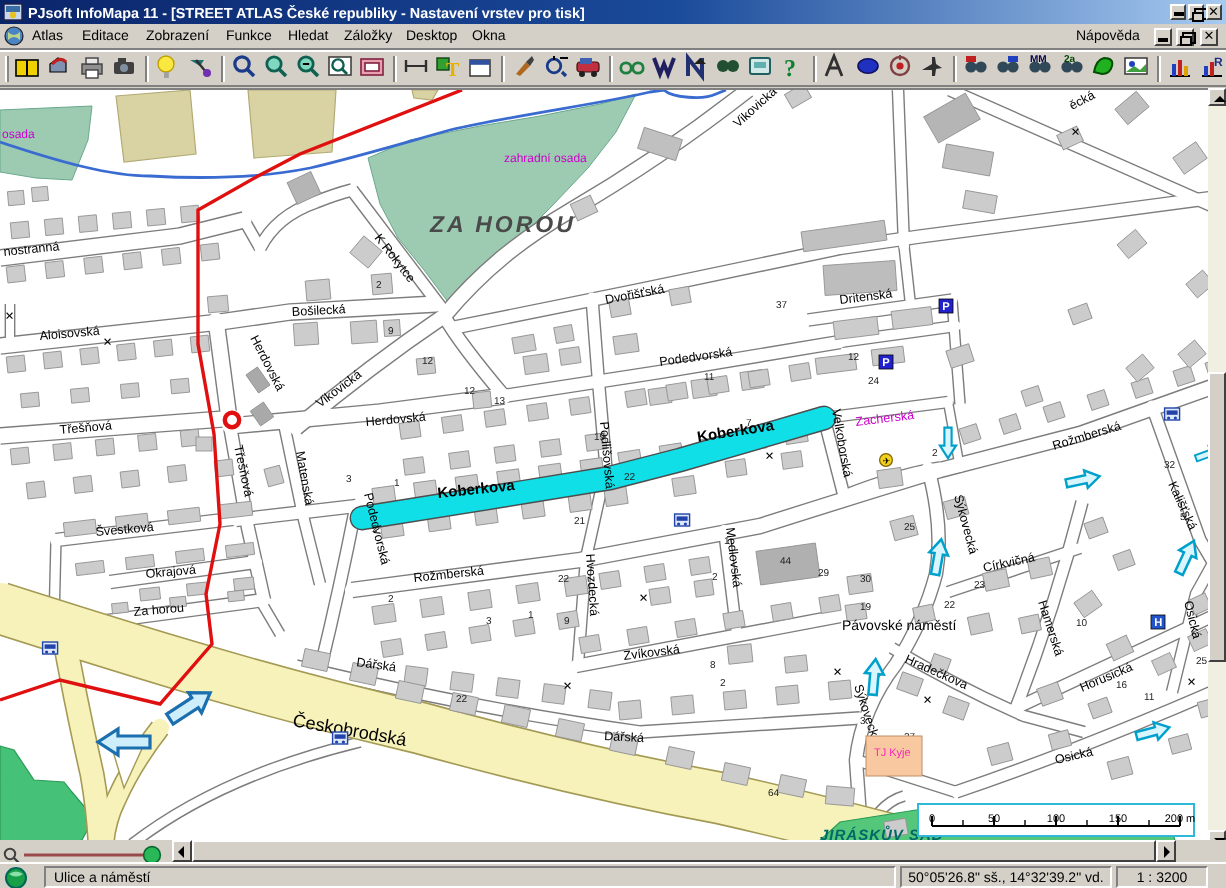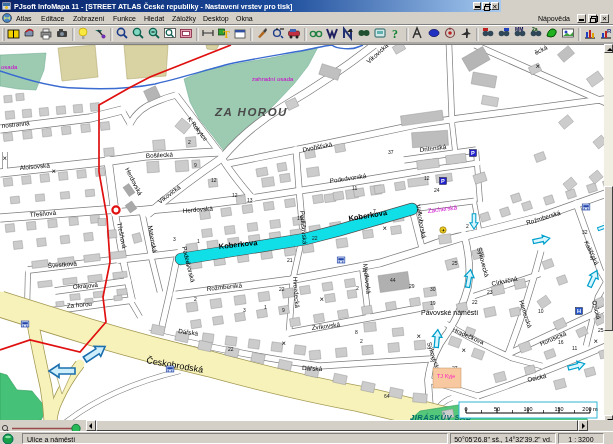--- a/index.html
+++ b/index.html
@@ -1,15 +1,15 @@
 <!DOCTYPE html>
 <html><head><meta charset="utf-8"><style>
 html,body{margin:0;padding:0}
 body{width:613px;height:444px;position:relative;overflow:hidden;font-family:"Liberation Sans",sans-serif;background:#d4d0c8}
-#titlebar{position:absolute;left:0;top:0;width:501px;height:12px;background:linear-gradient(to right,#0a246a,#1a4a9a 55%,#a6caf0)}
+#titlebar{position:absolute;left:0;top:0;width:613px;height:12px;background:linear-gradient(to right,#0a246a,#1a4a9a 55%,#a6caf0)}
 .ttext{position:absolute;left:14px;top:1.5px;font-size:7.2px;font-weight:bold;color:#fff;white-space:nowrap;letter-spacing:0px}
 .wbtn{position:absolute;top:1.5px;width:8.5px;height:8px;background:#d4d0c8;border:1px solid;border-color:#fff #404040 #404040 #fff;box-sizing:border-box}
 .wbtn2{position:absolute;top:2px;width:9px;height:9px;background:#d4d0c8;border:1px solid;border-color:#fff #404040 #404040 #fff;box-sizing:border-box}
 #menubar{position:absolute;left:0;top:12px;width:613px;height:13px;background:#d4d0c8;border-bottom:1px solid #808080;box-sizing:border-box}
 #menubar .m{position:absolute;top:2.5px;font-size:7px;color:#000;white-space:nowrap}
 #toolbar{position:absolute;left:0;top:25px;width:613px;height:19px}
 #map{position:absolute;left:0;top:44px;border-top:1px solid #808080}
 #vscroll{position:absolute;right:0;top:44px;width:9px;height:380px;background:#f1efe2}
 .sbtn{position:absolute;left:0;width:9px;height:9px;background:#d4d0c8;border:1px solid;border-color:#fff #404040 #404040 #fff;box-sizing:border-box}
 .sthumb{position:absolute;left:0;width:9px;background:#d4d0c8;border:1px solid;border-color:#fff #404040 #404040 #fff;box-sizing:border-box}

